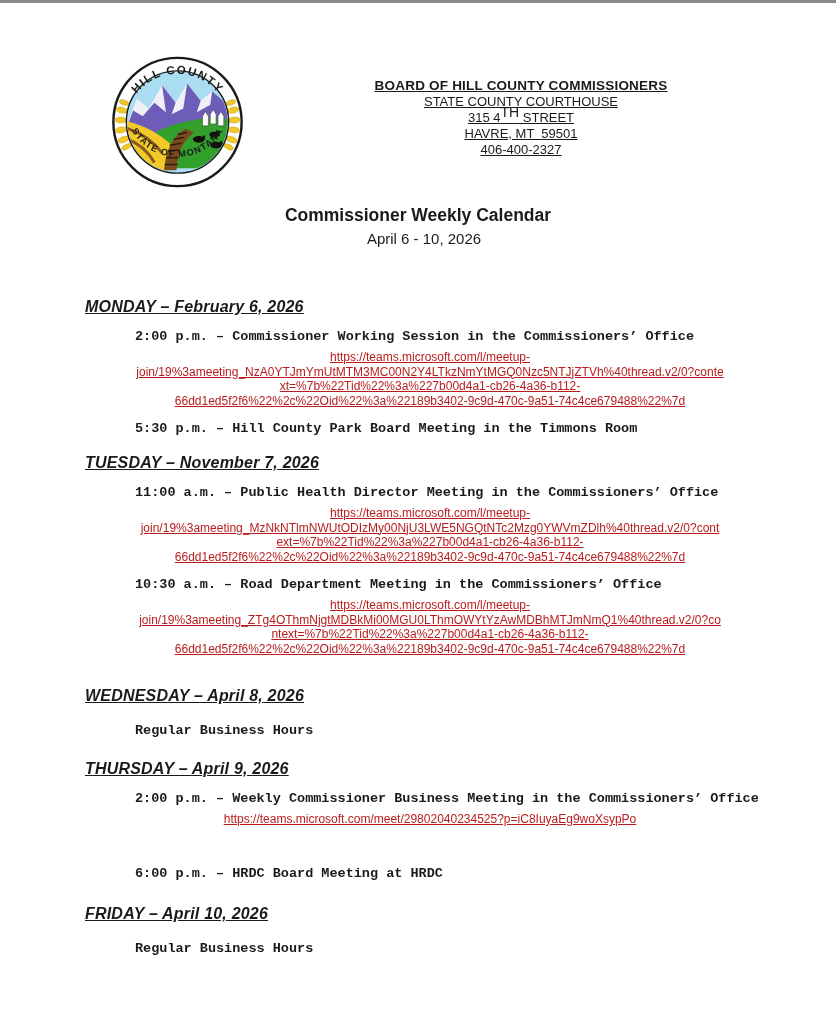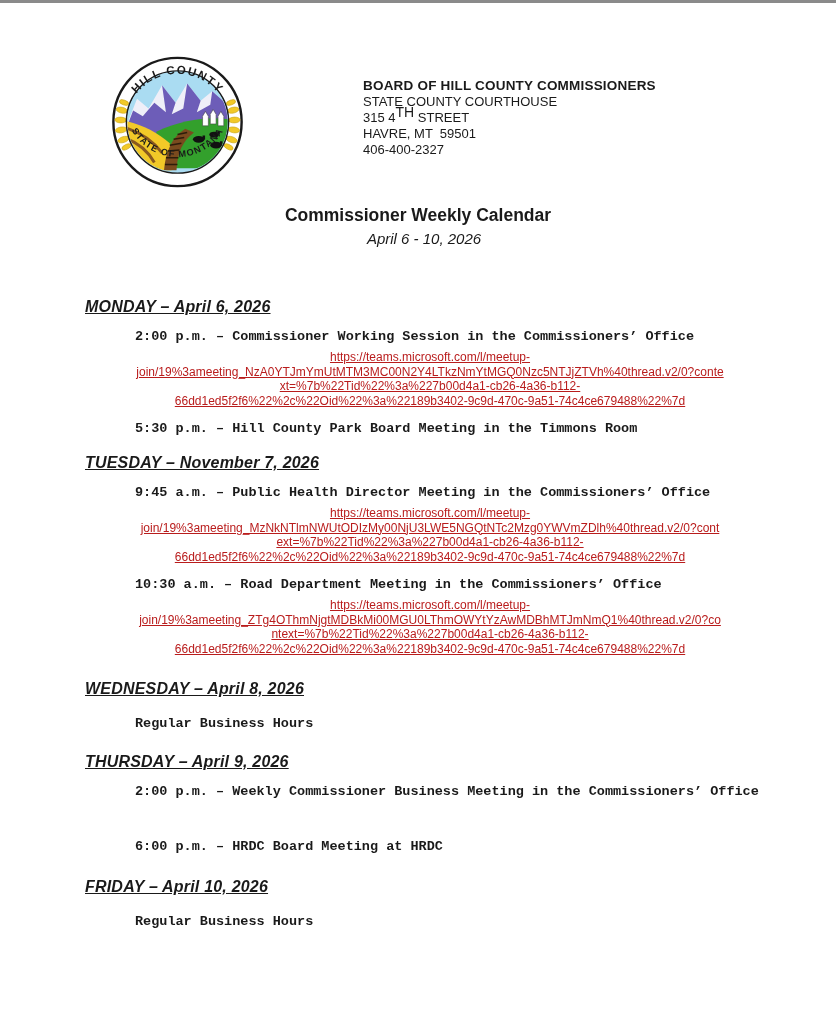--- a/index.html
+++ b/index.html
@@ -6,30 +6,30 @@
   body {
     width:836px; height:1023px; overflow:hidden;
     font-family:"Liberation Sans", sans-serif; color:#1a1a1a;
     position:relative;
   }
   .top-bar { height:3px; width:100%; background:#8a8a8a; }
 
   
   .header-row { display:flex; align-items:flex-start; margin:49px 0 0 110px; }
   .logo { width:135px; height:140px; flex:0 0 auto; }
-  .header-text { margin:26px 0 0 118px; width:316px; 
-                 font-size:13px; line-height:16px; }
+  .header-text { margin:26px 0 0 118px; width:316px; text-align:center;
+                 font-size:13px; line-height:16px;text-decoration:underline; }
   .org-name { font-weight:bold; font-size:13.5px; letter-spacing:.2px; }
   .addr-line { white-space:pre-wrap; }
   .addr-line sup { font-size:14px; vertical-align:super; line-height:0; }
 
   
   .title-block { text-align:center; margin-top:12px; }
   .doc-title { font-size:17.5px; font-weight:bold; margin:0; line-height:22px; }
-  .doc-subtitle { font-style:italic; font-size:15px; margin:3px 0 0 0; line-height:20px;padding-left:12px; }
+  .doc-subtitle { font-size:15px; margin:3px 0 0 0; line-height:20px;padding-left:12px; }
 
   
   .day-heading {
     font-size:16px; font-weight:bold; font-style:italic;
     text-decoration:underline; letter-spacing:.2px;
     margin:16px 0 0 85px; line-height:19px;
   }
   .event {
     font-size:13.5px; font-weight:bold; line-height:16px;
     margin:13px 0 0 135px; max-width:660px;font-family:Liberation Mono, monospace;
@@ -136,50 +136,51 @@
     <div class="addr-line">406-400-2327</div>
   </div>
 </div>
 
 <div class="title-block">
   <h1 class="doc-title">Commissioner Weekly Calendar</h1>
   <div class="doc-subtitle">April 6 - 10, 2026</div>
 </div>
 
 <section>
-  <h2 class="day-heading" style="margin-top:48px">MONDAY – April 6, 2026</h2>
+  <h2 class="day-heading" style="margin-top:48px">MONDAY – February 6, 2026</h2>
   <p class="event">2:00 p.m. – Commissioner Working Session in the Commissioners’ Office</p>
   <a class="links">https://teams.microsoft.com/l/meetup-
 join/19%3ameeting_NzA0YTJmYmUtMTM3MC00N2Y4LTkzNmYtMGQ0Nzc5NTJjZTVh%40thread.v2/0?conte
 xt=%7b%22Tid%22%3a%227b00d4a1-cb26-4a36-b112-
 66dd1ed5f2f6%22%2c%22Oid%22%3a%22189b3402-9c9d-470c-9a51-74c4ce679488%22%7d</a>
   <p class="event">5:30 p.m. – Hill County Park Board Meeting in the Timmons Room</p>
 </section>
 
 <section>
   <h2 class="day-heading">TUESDAY – November 7, 2026</h2>
-  <p class="event">9:45 a.m. – Public Health Director Meeting in the Commissioners’ Office</p>
+  <p class="event">11:00 a.m. – Public Health Director Meeting in the Commissioners’ Office</p>
   <a class="links">https://teams.microsoft.com/l/meetup-
 join/19%3ameeting_MzNkNTlmNWUtODIzMy00NjU3LWE5NGQtNTc2Mzg0YWVmZDlh%40thread.v2/0?cont
 ext=%7b%22Tid%22%3a%227b00d4a1-cb26-4a36-b112-
 66dd1ed5f2f6%22%2c%22Oid%22%3a%22189b3402-9c9d-470c-9a51-74c4ce679488%22%7d</a>
   <p class="event">10:30 a.m. – Road Department Meeting in the Commissioners’ Office</p>
   <a class="links">https://teams.microsoft.com/l/meetup-
 join/19%3ameeting_ZTg4OThmNjgtMDBkMi00MGU0LThmOWYtYzAwMDBhMTJmNmQ1%40thread.v2/0?co
 ntext=%7b%22Tid%22%3a%227b00d4a1-cb26-4a36-b112-
 66dd1ed5f2f6%22%2c%22Oid%22%3a%22189b3402-9c9d-470c-9a51-74c4ce679488%22%7d</a>
 </section>
 
 <section>
-  <h2 class="day-heading" style="margin-top:23px">WEDNESDAY – April 8, 2026</h2>
+  <h2 class="day-heading" style="margin-top:30px">WEDNESDAY – April 8, 2026</h2>
   <p class="event" style="margin-top:18px">Regular Business Hours</p>
 </section>
 
 <section>
   <h2 class="day-heading" style="margin-top:20px">THURSDAY – April 9, 2026</h2>
   <p class="event">2:00 p.m. – Weekly Commissioner Business Meeting in the Commissioners’ Office</p>
+  <a class="links">https://teams.microsoft.com/meet/29802040234525?p=iC8IuyaEg9woXsypPo</a>
   <p class="event" style="margin-top:39px">6:00 p.m. – HRDC Board Meeting at HRDC</p>
 </section>
 
 <section>
   <h2 class="day-heading" style="margin-top:22px">FRIDAY – April 10, 2026</h2>
   <p class="event" style="margin-top:18px">Regular Business Hours</p>
 </section>
 
 </body></html>

